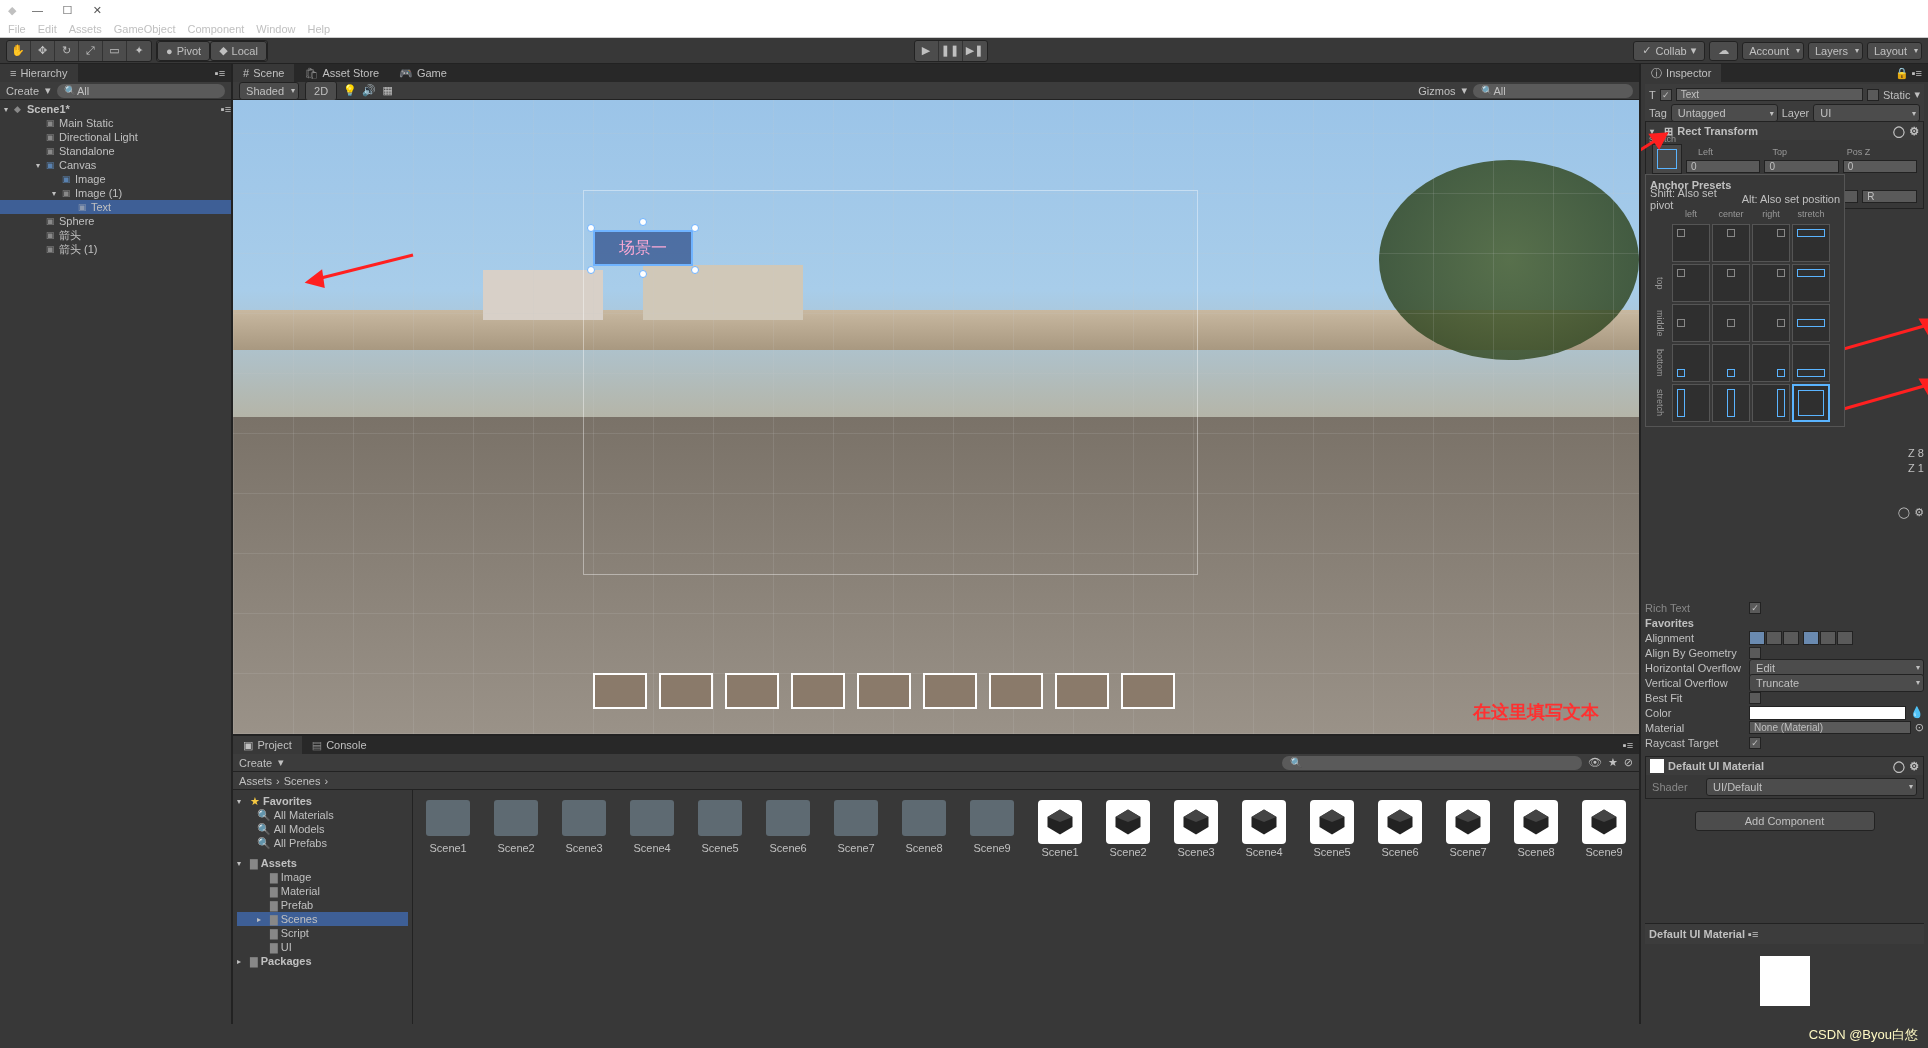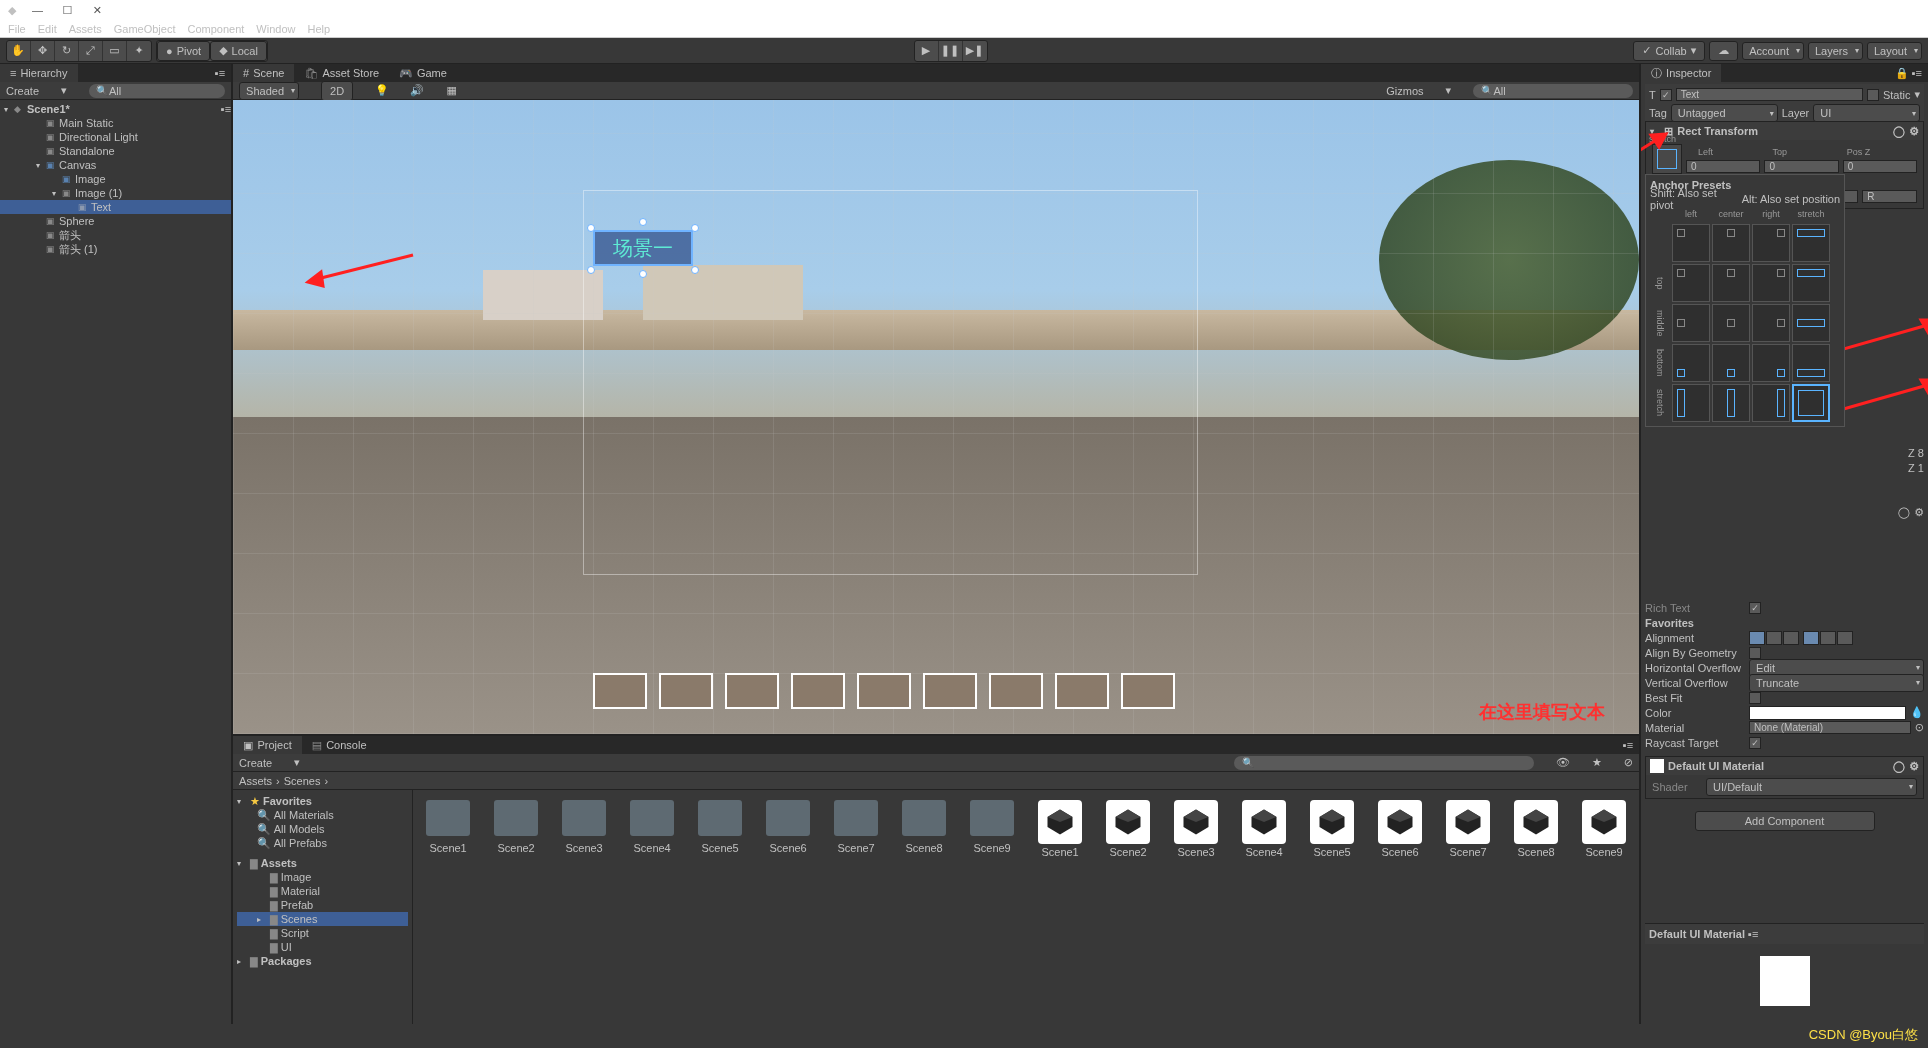--- a/index.html
+++ b/index.html
@@ -15,43 +15,43 @@
 .toolbtn:last-child { border-right: none; }
 .pillbtn { background: #4c4c4c; border: 1px solid #222; border-radius: 3px; height: 20px; padding: 0 8px; display: flex; align-items: center; gap: 4px; cursor: pointer; }
 .spacer { flex: 1; }
 .dropdown { background: #4c4c4c; border: 1px solid #222; border-radius: 3px; height: 18px; padding: 0 14px 0 6px; display: flex; align-items: center; position: relative; cursor: pointer; }
 .dropdown::after { content: '▾'; position: absolute; right: 3px; font-size: 8px; }
 .main { display: flex; height: 960px; }
 .panel { background: #383838; display: flex; flex-direction: column; }
 .panel-tabs { height: 18px; background: #282828; display: flex; align-items: center; }
 .tab { padding: 0 10px; height: 18px; display: flex; align-items: center; gap: 4px; background: #383838; cursor: pointer; }
 .tab.inactive { background: #282828; color: #888; }
-.panel-toolbar { height: 18px; background: #3c3c3c; display: flex; align-items: center; padding: 0 6px; gap: 22px; border-bottom: 1px solid #222; }
+.panel-toolbar { height: 18px; background: #3c3c3c; display: flex; align-items: center; padding: 0 6px; gap: 6px; border-bottom: 1px solid #222; }
 .search { background: #5a5a5a; border-radius: 8px; height: 14px; flex: 1; padding: 0 8px; font-size: 10px; color: #aaa; display: flex; align-items: center; }
 
 
 .hierarchy { width: 242px; border-right: 2px solid #222; }
 .tree { padding: 2px 0; }
 .tree-row { height: 14px; display: flex; align-items: center; padding-left: 4px; cursor: pointer; }
 .tree-row.selected { background: #3e5f96; }
 .indent1 { padding-left: 20px; } .indent2 { padding-left: 36px; } .indent3 { padding-left: 52px; } .indent4 { padding-left: 68px; }
 .fold { width: 10px; font-size: 8px; }
 .cube { width: 10px; height: 10px; margin-right: 3px; opacity: 0.6; font-size: 9px; }
 
 
 .center { flex: 1; display: flex; flex-direction: column; }
 .sceneview { flex: 1; background: #383838; position: relative; overflow: hidden; }
 .scene-bg { position: absolute; inset: 0; background: linear-gradient(to bottom, #9bc4e8 0%, #a8cdea 30%, #b5b5a8 50%, #7a7268 50%, #9a9288 100%); }
 .scene-overlay { position: absolute; inset: 0; background-image: repeating-linear-gradient(0deg, rgba(200,200,200,0.15) 0 1px, transparent 1px 60px), repeating-linear-gradient(90deg, rgba(200,200,200,0.15) 0 1px, transparent 1px 60px); }
 .canvas-rect { position: absolute; left: 350px; top: 90px; width: 615px; height: 385px; border: 1px solid rgba(255,255,255,0.4); }
-.text-rect { position: absolute; left: 360px; top: 130px; width: 100px; height: 36px; border: 2px solid #6fb3ff; background: rgba(62,95,150,0.85); display: flex; align-items: center; justify-content: center; color: #5eead4; font-size: 20px; }
+.text-rect { position: absolute; left: 360px; top: 130px; width: 100px; height: 36px; border: 2px solid #6fb3ff; background: rgba(62,95,150,0.85); display: flex; align-items: center; justify-content: center; color: #f9a8d4; font-size: 16px; }
 .handle { position: absolute; width: 8px; height: 8px; border: 1px solid #6fb3ff; background: #fff; border-radius: 50%; }
 .thumbs { position: absolute; left: 360px; bottom: 25px; display: flex; gap: 12px; }
 .thumb { width: 54px; height: 36px; background: #8a7a6a; border: 2px solid #fff; }
-.annotation { position: absolute; right: 34px; bottom: 10px; color: #ff3030; font-size: 18px; font-weight: bold; }
+.annotation { position: absolute; right: 40px; bottom: 10px; color: #ff3030; font-size: 18px; font-weight: bold; }
 .arrow-red { position: absolute; stroke: #ff2020; stroke-width: 3; fill: #ff2020; }
 
 
 .project { height: 290px; border-top: 2px solid #222; display: flex; flex-direction: column; }
 .proj-body { flex: 1; display: flex; }
 .proj-tree { width: 180px; border-right: 1px solid #222; padding: 4px; overflow: auto; }
 .proj-tree .row { height: 14px; display: flex; align-items: center; gap: 3px; cursor: pointer; }
 .proj-tree .row.sel { background: #3e5f96; }
 .star { color: #f5c842; }
 .folder-ico { color: #888; font-size: 10px; }
@@ -79,21 +79,21 @@
 .anchor-grid { display: grid; grid-template-columns: 20px repeat(4, 38px); grid-template-rows: 16px repeat(5, 38px); gap: 2px; }
 .anchor-head { font-size: 9px; text-align: center; color: #999; display: flex; align-items: center; justify-content: center; }
 .anchor-cell { border: 1px solid #555; background: #2f2f2f; position: relative; cursor: pointer; }
 .anchor-cell.sel { border: 2px solid #5ab4ff; }
 .anchor-inner { position: absolute; border: 1px solid #888; }
 .align-btns { display: flex; gap: 1px; }
 .align-btn { width: 16px; height: 14px; background: #5a5a5a; border: 1px solid #222; cursor: pointer; }
 .align-btn.active { background: #6a8ab0; }
 .color-swatch { flex: 1; height: 14px; background: #fff; border: 1px solid #222; }
 .add-comp-btn { width: 180px; height: 20px; margin: 12px auto; background: #4c4c4c; border: 1px solid #222; border-radius: 3px; display: flex; align-items: center; justify-content: center; cursor: pointer; }
-.watermark { position: absolute; bottom: 4px; right: 10px; color: #fde047; font-size: 13px; }
+.watermark { position: absolute; bottom: 4px; right: 10px; color: #fef9c3; font-size: 13px; }
 .mat-preview { width: 50px; height: 50px; background: #fff; margin: 12px auto; }
 </style>
 </head>
 <body>
 
 <div class="titlebar">
   <span style="margin-right:6px;">◆</span>
   <span class="winbtn">—</span>
   <span class="winbtn">☐</span>
   <span class="winbtn">✕</span>

